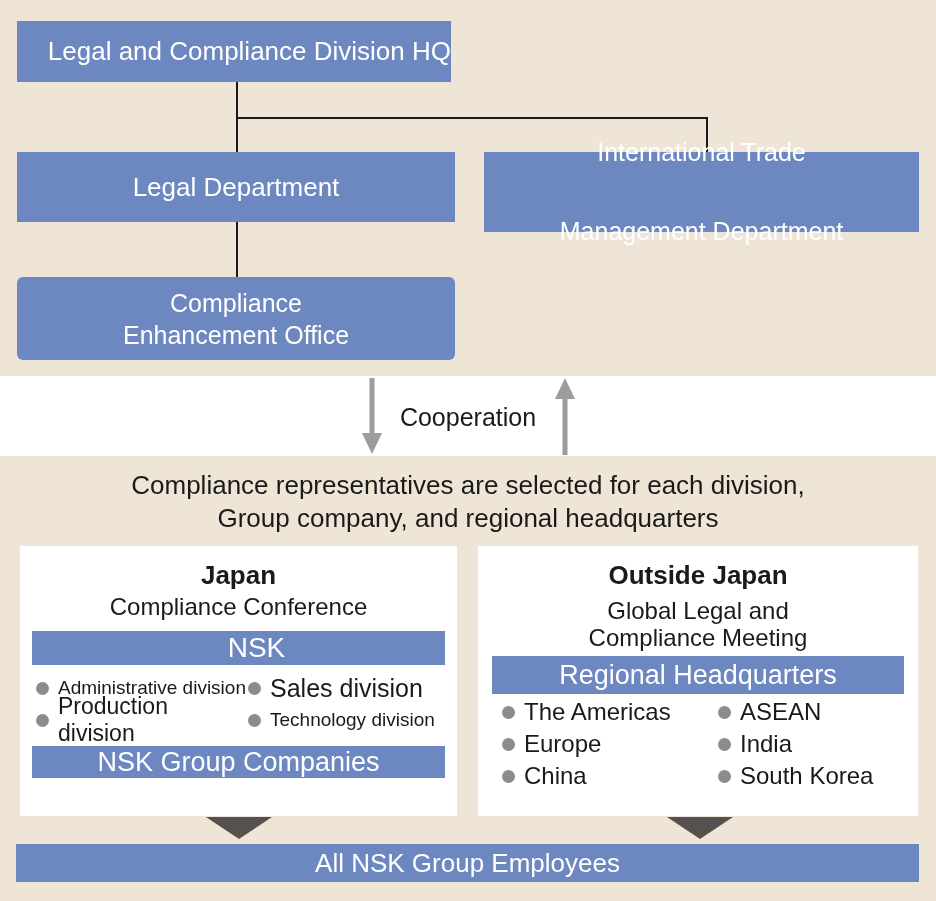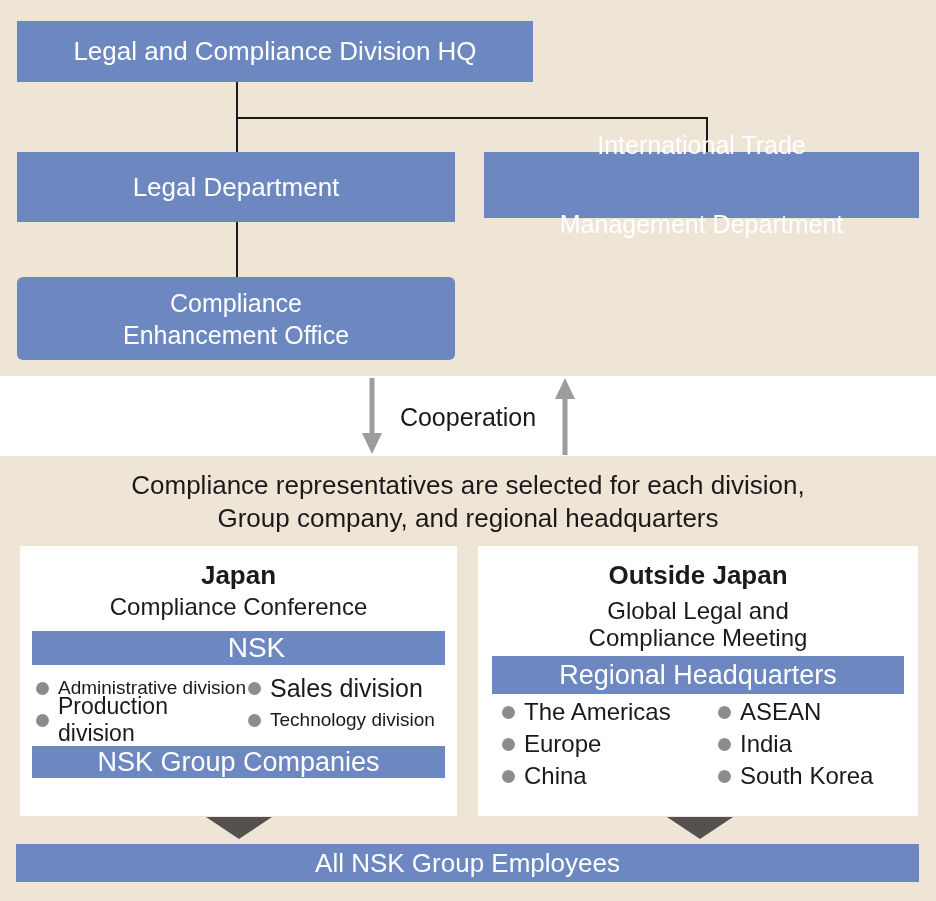--- a/index.html
+++ b/index.html
@@ -13,23 +13,23 @@
   }
   
   .bluebox{
     position:absolute;
     background:#6D87C1;
     color:#ffffff;
     display:flex;flex-direction:column;
     align-items:center;justify-content:center;
     text-align:center;
   }
-  .box-hq{left:17px;top:21px;width:516px;height:61px;font-size:26px;}
+  .box-hq{left:17px;top:21px;width:434px;height:61px;font-size:26px;align-items:flex-end;}
   .box-legal{left:17px;top:152px;width:438px;height:70px;font-size:26px;}
-  .box-intl{left:484px;top:152px;width:435px;height:66px;font-size:25px;line-height:31px;gap:48px;}
+  .box-intl{left:484px;top:152px;width:435px;height:80px;font-size:25px;line-height:31px;gap:48px;}
   .box-enh{left:17px;top:277px;width:438px;height:83px;font-size:25px;line-height:32px;border-radius:6px;}
   
   .line{position:absolute;background:#1a1a1a;}
   .l-hq-down{left:236px;top:82px;width:2px;height:36px;}
   .l-horiz{left:236px;top:117px;width:472px;height:2px;}
   .l-left-down{left:236px;top:118px;width:2px;height:34px;}
   .l-right-down{left:706px;top:118px;width:2px;height:34px;}
   .l-legal-down{left:236px;top:222px;width:2px;height:55px;}
   
   .coop-band{position:absolute;left:0;top:376px;width:936px;height:80px;background:#ffffff;}

